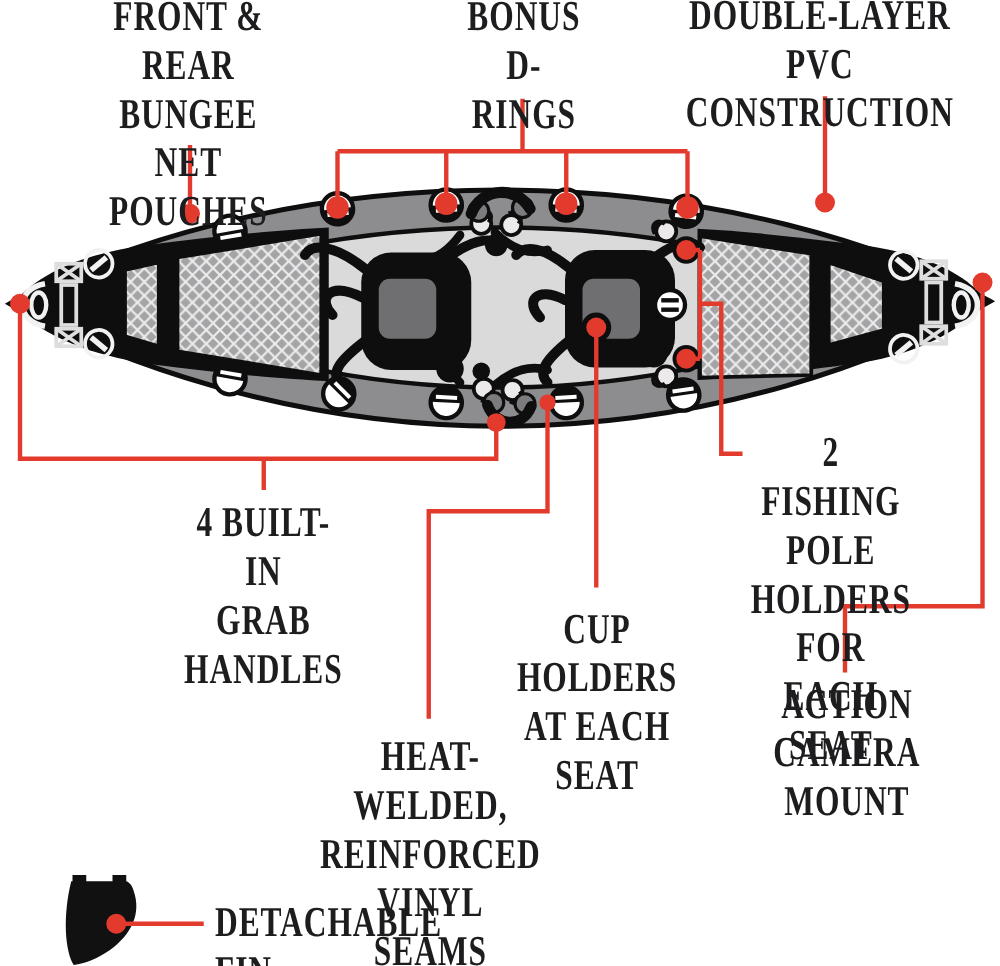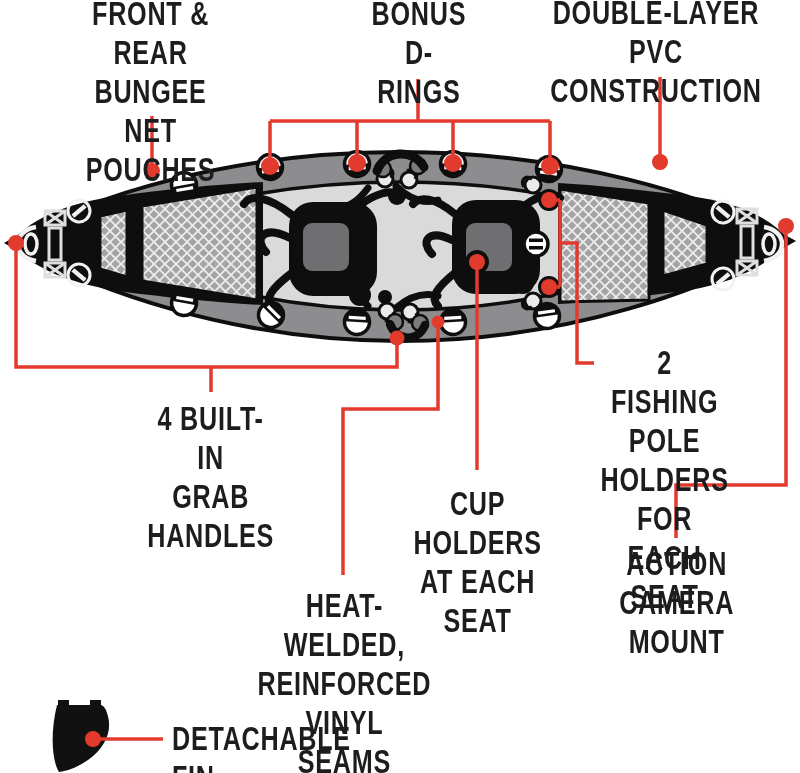--- a/index.html
+++ b/index.html
@@ -1,17 +1,17 @@
 <!DOCTYPE html>
 <html><head>
 <meta charset="utf-8">
 <style>
   html,body{margin:0;padding:0;background:#ffffff;}
   .stage{position:relative;width:800px;height:773px;background:#ffffff;overflow:hidden;
-         font-family:Liberation Sans, sans-serif;}
+         font-family:Liberation Serif, serif;}
   .illu{position:absolute;left:0;top:0;}
   .lbl{position:absolute;width:0;display:flex;justify-content:center;}
   .lbl-inner{width:max-content;text-align:center;white-space:pre-line;
              font-weight:700;font-size:34px;line-height:39px;letter-spacing:1px;
              color:#1d1d1f;transform:scaleX(0.74);transform-origin:top center;}
   .lbl.left{justify-content:flex-start;}
   .lbl.left .lbl-inner{text-align:left;transform-origin:top left;}
   
   #lbl-bungee {left:151px;top:-6px;}
   #lbl-drings {left:419px;top:-6px;}

